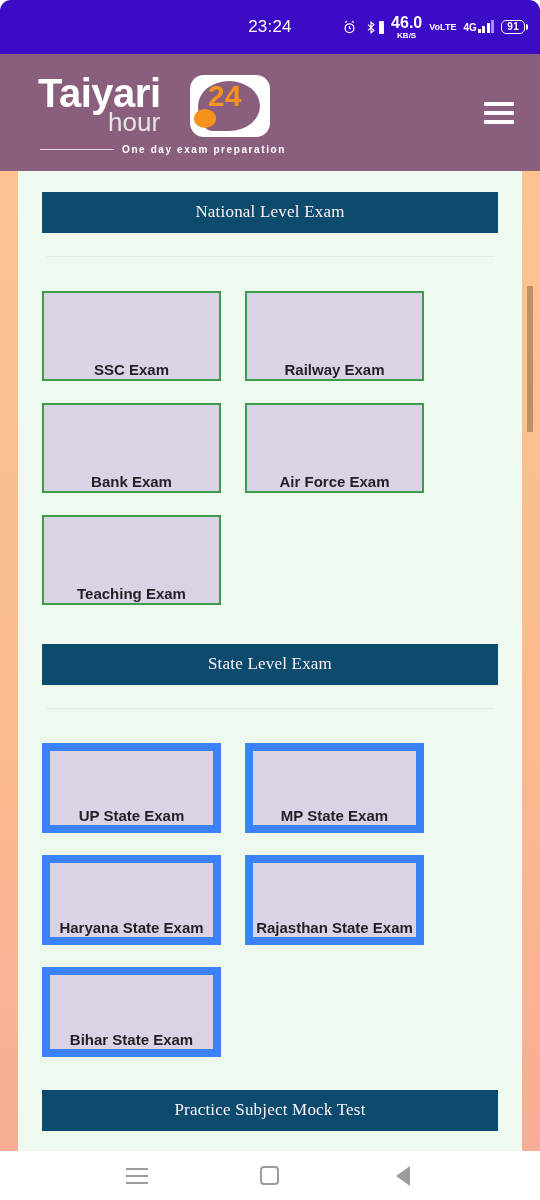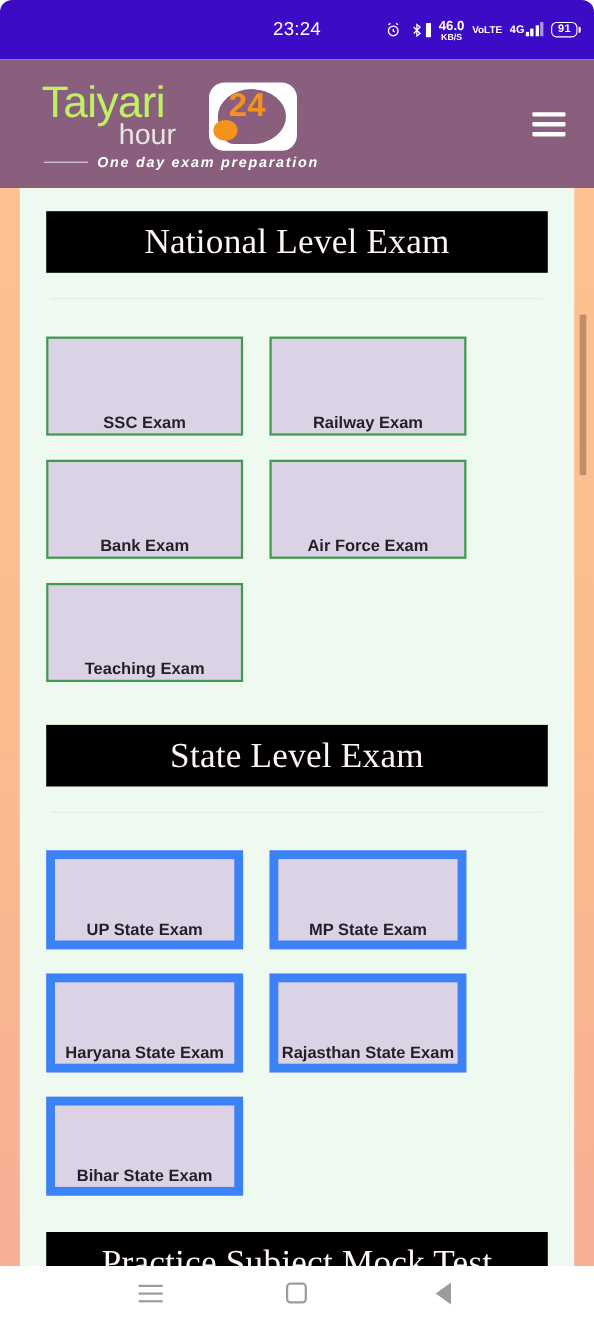--- a/index.html
+++ b/index.html
@@ -46,21 +46,21 @@
   }
   .si { display: flex; align-items: center; }
   .si svg { display: block; }
   .netspeed {
     display: flex;
     flex-direction: column;
     align-items: center;
     line-height: 1;
     font-weight: bold;
   }
-  .netspeed .n1 { font-size: 12px; }
+  .netspeed .n1 { font-size: 16px; }
   .netspeed .n2 { font-size: 8px; margin-top: 1px; }
   .volte {
     display: flex;
     align-items: center;
     line-height: 1;
     font-weight: bold;
   }
   .volte .v1 { font-size: 9px; }
   .volte .v2 { font-size: 9px; }
   .fourg-wrap { display: flex; align-items: flex-end; gap: 1px; }
@@ -101,22 +101,22 @@
 
   .logo {
     position: relative;
     width: 252px;
     height: 96px;
   }
   .logo-taiyari {
     position: absolute;
     left: 0; top: 8px;
     font-size: 40px;
-    font-weight: normal;
-    color: #bef264;
+    font-weight: bold;
+    color: #ffffff;
     letter-spacing: -0.5px;
     line-height: 1;
   }
   .logo-hour {
     position: absolute;
     left: 70px; top: 44px;
     font-size: 26px;
     color: #e5e5e5;
     line-height: 1;
   }
@@ -155,26 +155,25 @@
     display: flex;
     align-items: center;
     gap: 8px;
     width: 250px;
   }
   .logo-rule {
     width: 74px; height: 1px;
     background: #e8d8e3;
   }
   .logo-tagline {
-    font-size: 13px;
+    font-size: 10px;
     font-weight: bold;
     color: #ffffff;
     letter-spacing: 1.6px;
     white-space: nowrap;
-    font-style: italic;
   }
 
   .hamburger {
     position: absolute;
     right: 26px;
     top: 50%;
     transform: translateY(-50%);
     width: 30px;
     display: flex;
     flex-direction: column;
@@ -195,25 +194,25 @@
     left: 18px;
     right: 18px;
     top: 0;
     bottom: 0;
     background: #eefaf0;
     padding: 21px 24px 0 24px;
     overflow: hidden;
   }
 
   .section-banner {
-    background: #000000;
+    background: #0c4a6e;
     color: #fdf3f8;
     text-align: center;
     font-family: "Liberation Serif", serif;
-    font-size: 32px;
+    font-size: 17px;
     line-height: 1;
     padding: 11px 0 13px 0;
     letter-spacing: .2px;
   }
 
   .divider {
     height: 1px;
     background: #e1ece2;
     margin: 23px 4px 0 4px;
   }

